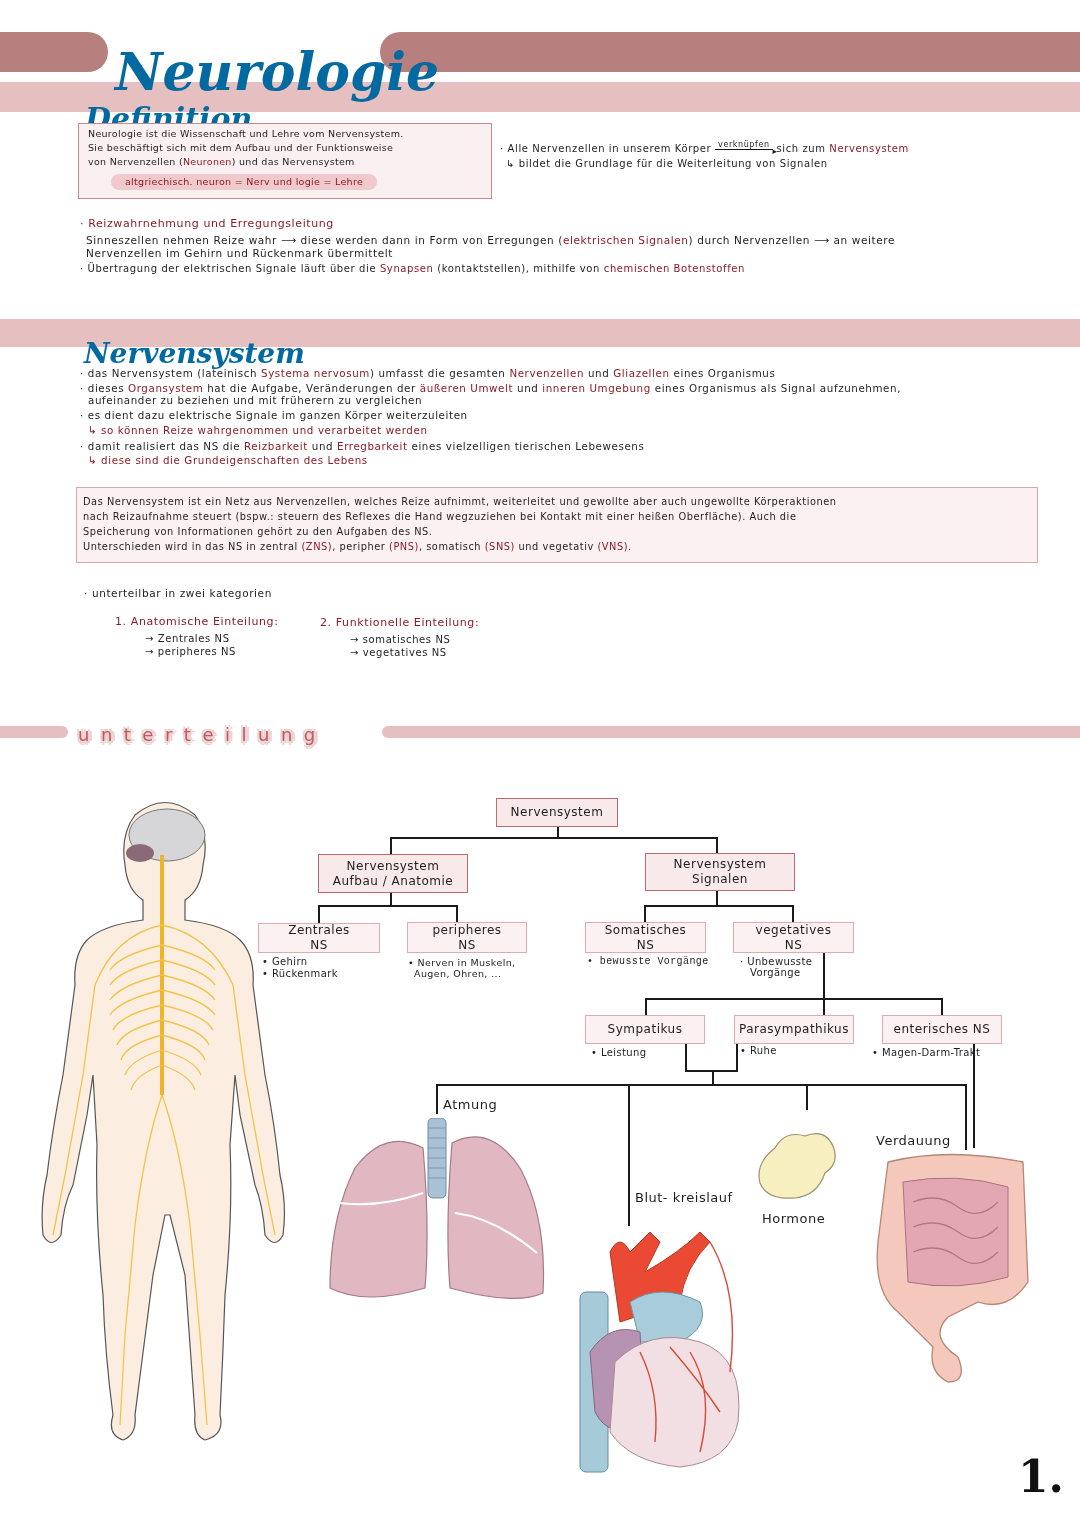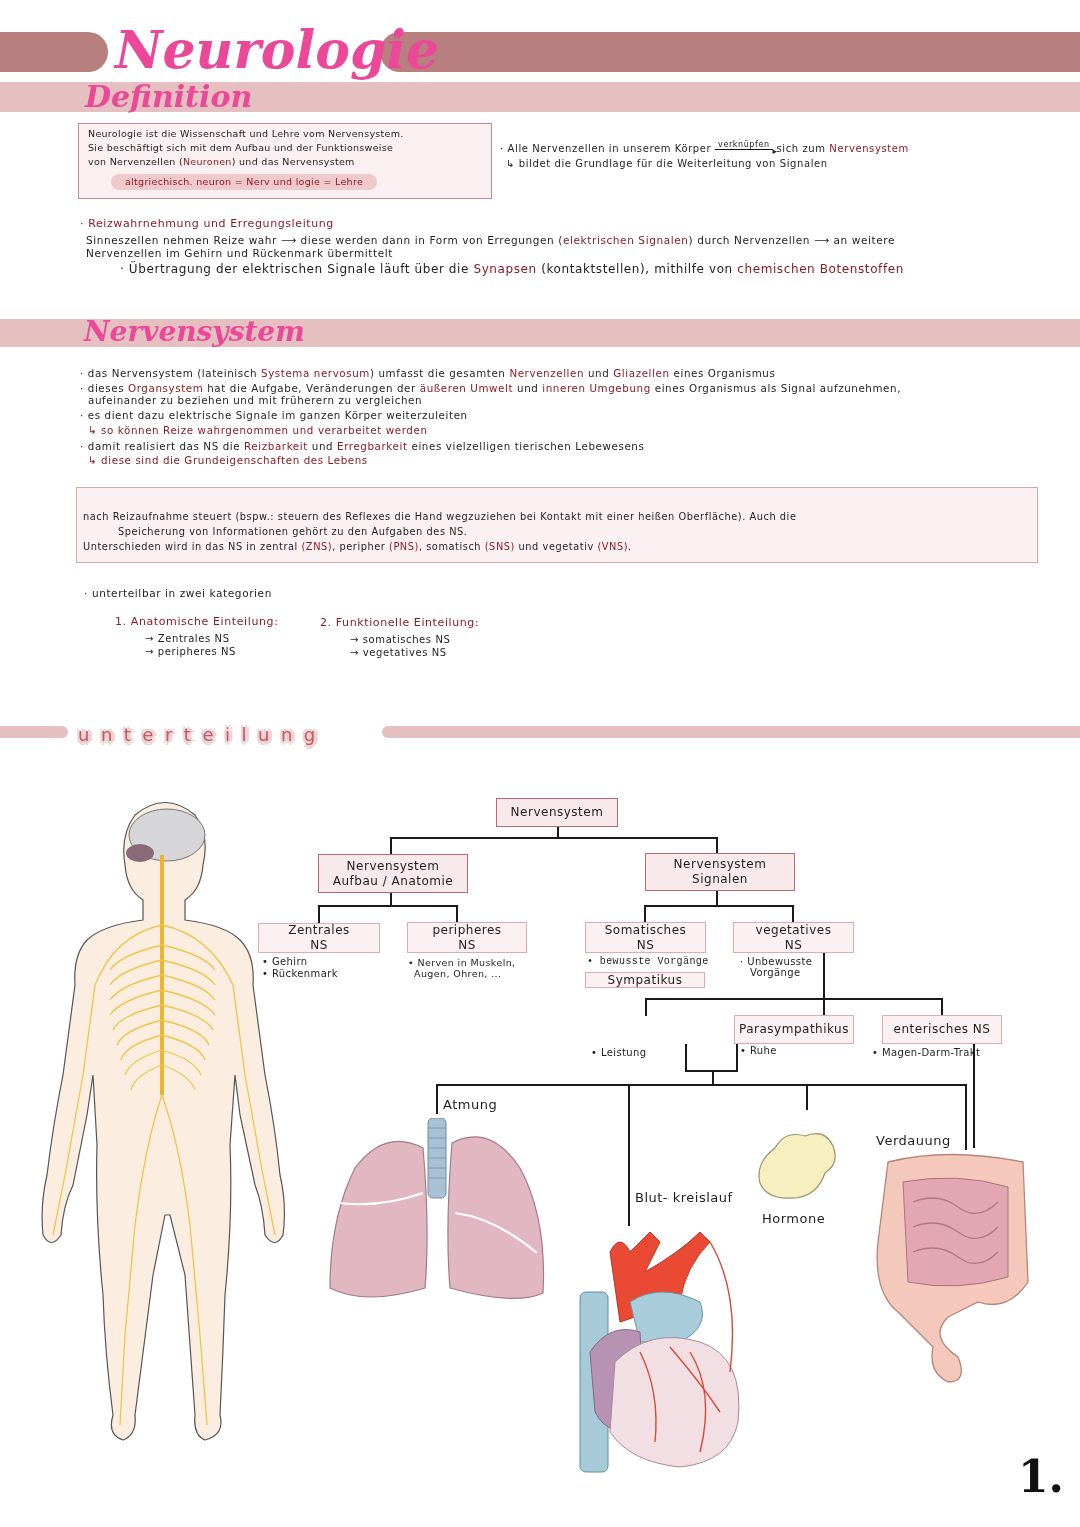--- a/index.html
+++ b/index.html
@@ -1,21 +1,21 @@
 <!DOCTYPE html>
 <html><head>
 <meta charset="utf-8">
 <style>
   * { box-sizing: border-box; margin: 0; padding: 0; }
   html, body { width: 1080px; height: 1527px; background: #ffffff; overflow: hidden; }
   body { position: relative; font-family: "DejaVu Sans", sans-serif; color: #1e1e1e; }
   .abs { position: absolute; }
   .hw { font-family: "DejaVu Sans", sans-serif; font-size: 11px; letter-spacing: 0.6px; line-height: 14px; white-space: nowrap; }
   .red { color: #8b1c24; }
-  .script { font-family: "DejaVu Serif", serif; font-style: italic; font-weight: bold; color: #ec4899; }
+  .script { font-family: "DejaVu Serif", serif; font-style: italic; font-weight: bold; color: #0369a1; margin-top: 22px; }
 
   
   .bar-dark { background: #b87f7f; height: 40px; }
   .bar-light { background: #e6bfc1; height: 30px; }
 
   .defbox { border: 1.5px solid #c98a8e; background: #fbf0f1; }
   .pill { background: #efc9cc; border-radius: 10px; padding: 1px 14px; }
   .notebox { border: 1.5px solid #d9a7aa; background: #fcf1f2; }
 
   
@@ -48,36 +48,37 @@
   <span>· Alle Nervenzellen in unserem Körper</span>
   <span style="display:inline-block; position:relative; border-bottom:1.3px solid #111; padding:0 3px; font-size:8px; line-height:8px; top:-5px;"><span>verknüpfen</span><span style="position:absolute; right:-5px; bottom:-6px; font-size:9px;">▸</span></span>
   <span>sich zum</span>
   <span class="red">Nervensystem</span>
 </div>
 <div class="abs hw" style="left:506px; top:157px; font-size:10px;">↳ bildet die Grundlage für die Weiterleitung von Signalen</div>
 
 <div class="abs hw red" style="left:80px; top:217px; font-size:11px;">· Reizwahrnehmung und Erregungsleitung</div>
 <div class="abs hw" style="left:86px; top:233px; font-size:10.5px;"><span>Sinneszellen nehmen Reize wahr ⟶ diese werden dann in Form von Erregungen (</span><span class="red">elektrischen Signalen</span><span>) durch Nervenzellen ⟶ an weitere</span></div>
 <div class="abs hw" style="left:86px; top:246px; font-size:10.5px;">Nervenzellen im Gehirn und Rückenmark übermittelt</div>
-<div class="abs hw" style="left:80px; top:262px; font-size:12px;margin-left:40px;"><span>· Übertragung der elektrischen Signale läuft über die</span> <span class="red">Synapsen</span> <span>(kontaktstellen), mithilfe von</span> <span class="red">chemischen Botenstoffen</span></div>
+<div class="abs hw" style="left:80px; top:262px; font-size:10px;"><span>· Übertragung der elektrischen Signale läuft über die</span> <span class="red">Synapsen</span> <span>(kontaktstellen), mithilfe von</span> <span class="red">chemischen Botenstoffen</span></div>
 
 <div class="abs bar-light" style="left:0; top:319px; width:1080px; height:28px;"></div>
 <div class="abs script" style="left:84px; top:312px; font-size:28px; line-height:40px;">Nervensystem</div>
 
 <div class="abs hw" style="left:80px; top:366px; font-size:10.3px;"><span>· das Nervensystem (lateinisch </span><span class="red">Systema nervosum</span><span>) umfasst die gesamten </span><span class="red">Nervenzellen</span><span> und </span><span class="red">Gliazellen</span><span> eines Organismus</span></div>
 <div class="abs hw" style="left:80px; top:381px; font-size:10.3px;"><span>· dieses </span><span class="red">Organsystem</span><span> hat die Aufgabe, Veränderungen der </span><span class="red">äußeren Umwelt</span><span> und </span><span class="red">inneren Umgebung</span><span> eines Organismus als Signal aufzunehmen,</span></div>
 <div class="abs hw" style="left:88px; top:393px; font-size:10.3px;">aufeinander zu beziehen und mit früherern zu vergleichen</div>
 <div class="abs hw" style="left:80px; top:408px; font-size:10.3px;">· es dient dazu elektrische Signale im ganzen Körper weiterzuleiten</div>
 <div class="abs hw red" style="left:88px; top:423px; font-size:10.3px;">↳ so können Reize wahrgenommen und verarbeitet werden</div>
 <div class="abs hw" style="left:80px; top:439px; font-size:10.3px;"><span>· damit realisiert das NS die </span><span class="red">Reizbarkeit</span><span> und </span><span class="red">Erregbarkeit</span><span> eines vielzelligen tierischen Lebewesens</span></div>
 <div class="abs hw red" style="left:88px; top:453px; font-size:10.3px;">↳ diese sind die Grundeigenschaften des Lebens</div>
 
 <div class="abs notebox" style="left:76px; top:487px; width:962px; height:76px;">
+  <div class="abs hw" style="left:6px; top:7px; font-size:9.8px; letter-spacing:0.55px;">Das Nervensystem ist ein Netz aus Nervenzellen, welches Reize aufnimmt, weiterleitet und gewollte aber auch ungewollte Körperaktionen</div>
   <div class="abs hw" style="left:6px; top:22px; font-size:9.8px; letter-spacing:0.55px;">nach Reizaufnahme steuert (bspw.: steuern des Reflexes die Hand wegzuziehen bei Kontakt mit einer heißen Oberfläche). Auch die</div>
-  <div class="abs hw" style="left:6px; top:37px; font-size:9.8px; letter-spacing:0.55px;margin-left:35px;">Speicherung von Informationen gehört zu den Aufgaben des NS.</div>
+  <div class="abs hw" style="left:6px; top:37px; font-size:9.8px; letter-spacing:0.55px;">Speicherung von Informationen gehört zu den Aufgaben des NS.</div>
   <div class="abs hw" style="left:6px; top:52px; font-size:9.8px; letter-spacing:0.55px;"><span>Unterschieden wird in das NS in zentral </span><span class="red">(ZNS)</span><span>, peripher </span><span class="red">(PNS)</span><span>, somatisch </span><span class="red">(SNS)</span><span> und vegetativ </span><span class="red">(VNS)</span><span>.</span></div>
 </div>
 
 <div class="abs hw" style="left:84px; top:586px; font-size:10.5px;">· unterteilbar in zwei kategorien</div>
 <div class="abs hw red" style="left:115px; top:615px; font-size:11px;text-align:center;">1. Anatomische Einteilung:</div>
 <div class="abs hw" style="left:145px; top:633px; font-size:10px; line-height:12px;">→ Zentrales NS</div>
 <div class="abs hw" style="left:145px; top:646px; font-size:10px; line-height:12px;">→ peripheres NS</div>
 <div class="abs hw red" style="left:320px; top:616px; font-size:11px;">2. Funktionelle Einteilung:</div>
 <div class="abs hw" style="left:350px; top:634px; font-size:10px; line-height:12px;">→ somatisches NS</div>
 <div class="abs hw" style="left:350px; top:647px; font-size:10px; line-height:12px;">→ vegetatives NS</div>
@@ -185,21 +186,21 @@
   </div>
 <div class="sub" style="left:587px; top:956px;font-family:Liberation Mono, monospace;">• bewusste Vorgänge</div>
 
 <div class="node soft" style="left:733px; top:922px; width:121px; height:31px;">
     <span>vegetatives</span>
     <span>NS</span>
   </div>
 <div class="sub" style="left:740px; top:956px;">· Unbewusste</div>
 <div class="sub" style="left:750px; top:967px;">Vorgänge</div>
 
-<div class="node soft" style="left:585px; top:972px; width:120px; height:16px;">
+<div class="node soft" style="left:585px; top:1015px; width:120px; height:29px;">
     <span>Sympatikus</span>
   </div>
 <div class="sub" style="left:591px; top:1047px;">• Leistung</div>
 <div class="node soft" style="left:734px; top:1015px; width:120px; height:29px;">
     <span>Parasympathikus</span>
   </div>
 <div class="sub" style="left:740px; top:1045px;">• Ruhe</div>
 <div class="node soft" style="left:882px; top:1015px; width:120px; height:29px;">
     <span>enterisches NS</span>
   </div>

